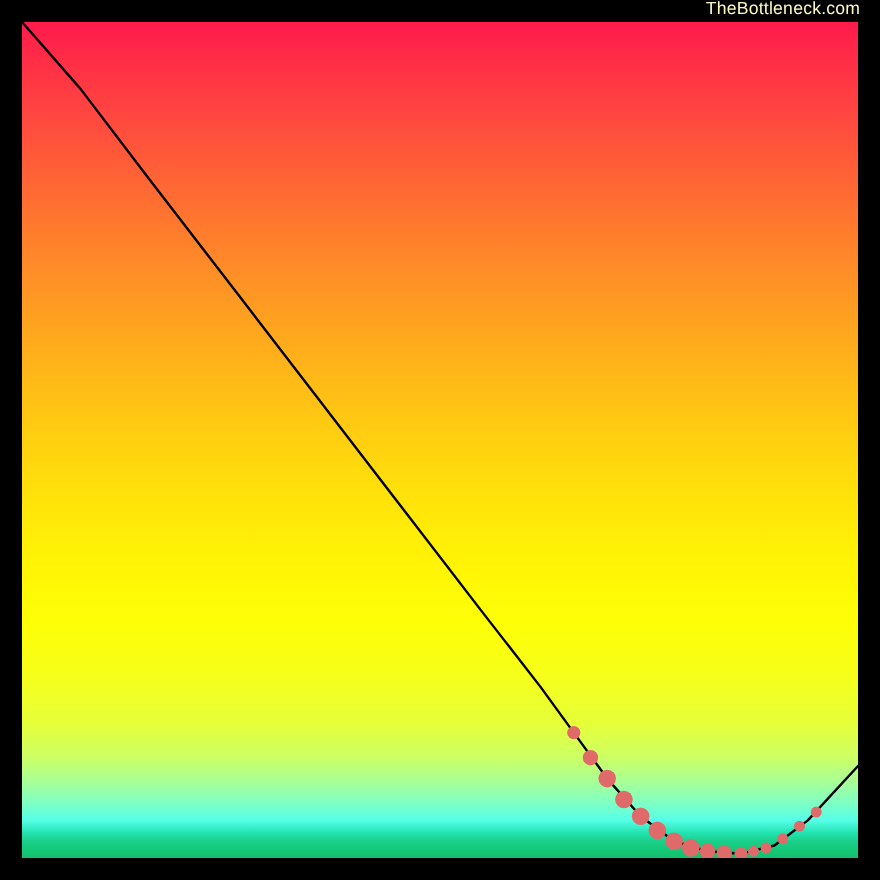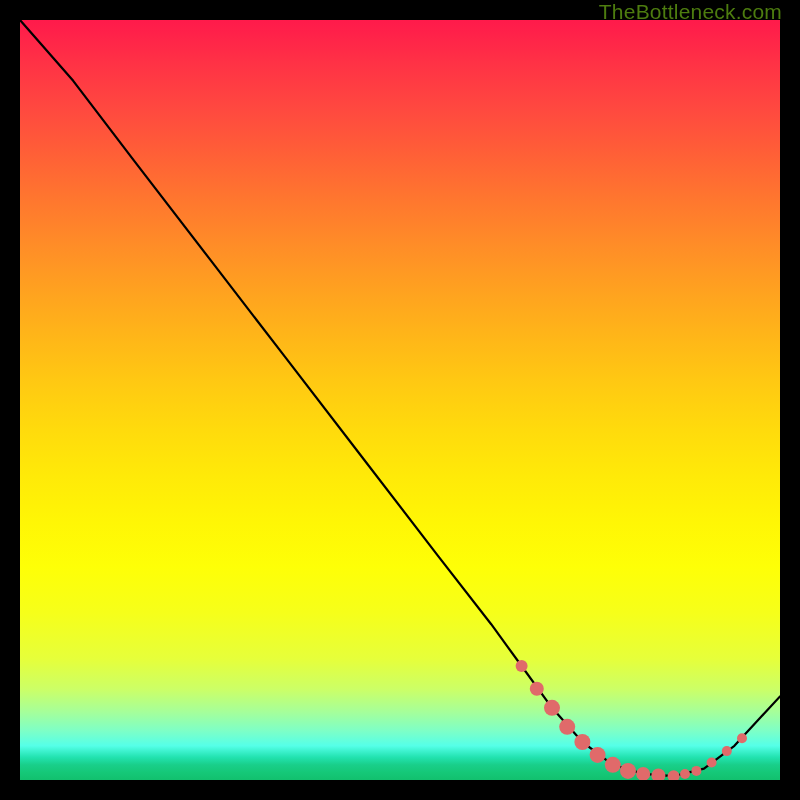--- a/index.html
+++ b/index.html
@@ -53,22 +53,22 @@
     position: absolute;
     left: 0;
     top: 0;
     width: 760px;
     height: 760px;
   }
   .watermark {
     position: absolute;
     top: 0px;
     right: 18px;
-    color: #4d7c0f;
-    font-size: 21px;
+    color: #fef9c3;
+    font-size: 16px;
     letter-spacing: 0.2px;
     font-weight: 400;
     user-select: none;
   }
 </style>
 </head>
 <body>
 
 <div class="frame">
   <div class="watermark">TheBottleneck.com</div>

